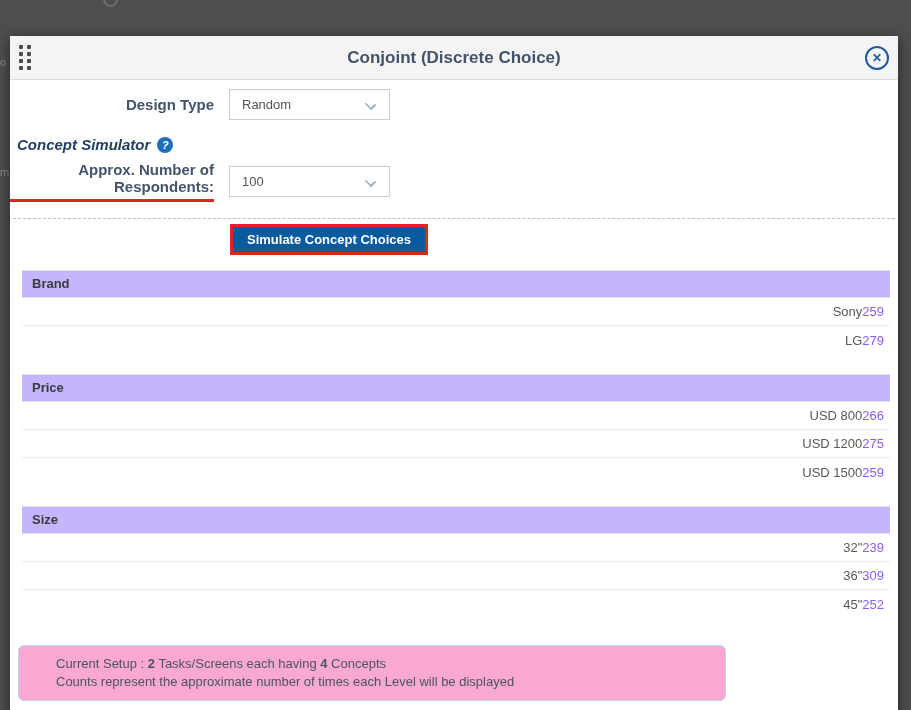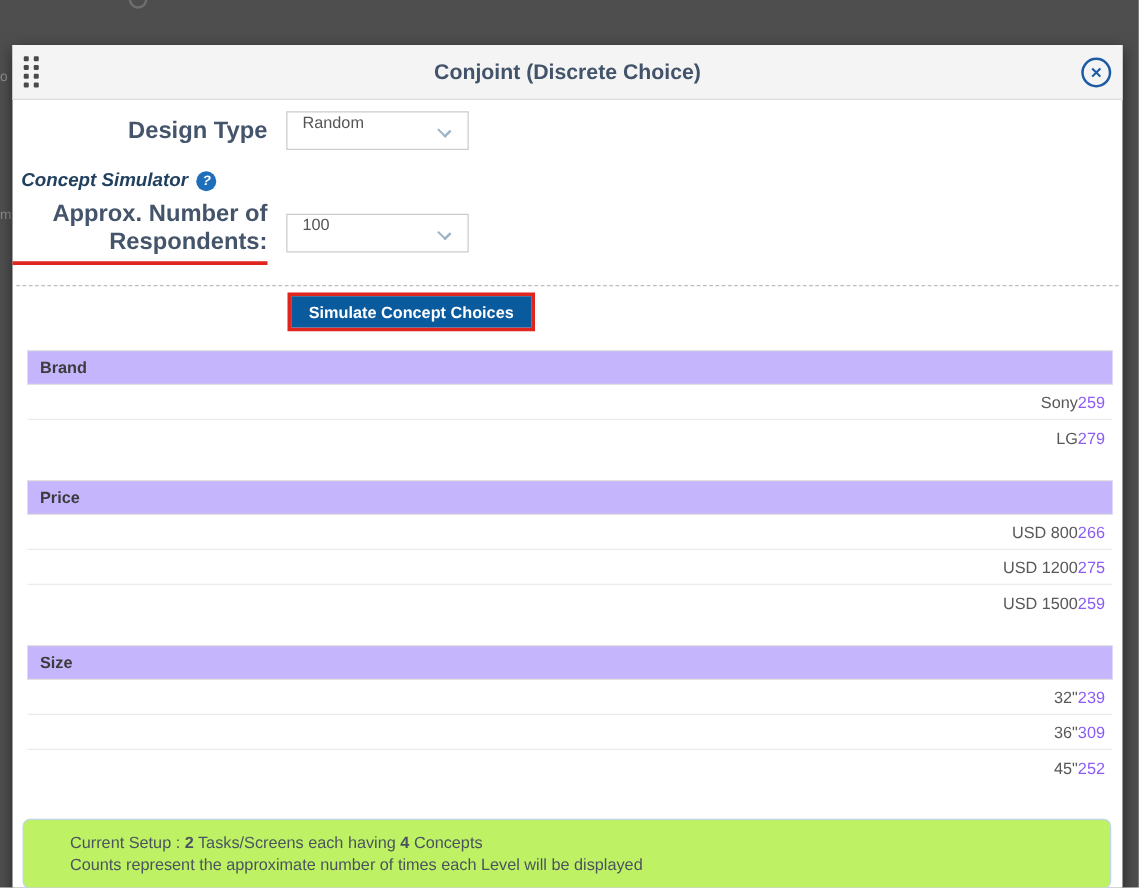--- a/index.html
+++ b/index.html
@@ -47,30 +47,30 @@
     position: absolute; right: 9px; top: 10px; width: 24px; height: 24px;
     border: 2px solid #1d5ba5; border-radius: 50%; background: transparent;
     color: #1d5ba5; font-size: 12px; font-weight: bold; line-height: 20px;
     text-align: center; cursor: pointer; padding: 0;
     font-family: "Liberation Sans", sans-serif;
   }
 
   
   .form-row { display: flex; align-items: center; margin-top: 9px; }
   .form-label {
-    width: 204px; text-align: right; font-size: 19px; font-weight: bold;
+    width: 204px; text-align: right; font-size: 15px; font-weight: bold;
     color: #44546a; flex: none;
   }
   .label-annotated span {
     display: inline-block; border-bottom: 3px solid #e0251f; padding-bottom: 4px;
   }
   .select-box {
-    margin-left: 15px; width: 146px; height: 31px; background: #fff;
+    margin-left: 15px; width: 161px; height: 31px; background: #fff;
     border: 1px solid #cccccc; position: relative; cursor: pointer;
-    display: flex; padding-left: 12px;
+    display: flex; align-items: center; padding-left: 12px;
     font-size: 13px; color: #555555;
   }
   .chevron {
     position: absolute; right: 14px; top: 10px; width: 9px; height: 9px;
     border-right: 2px solid #9cb3c6; border-bottom: 2px solid #9cb3c6;
     transform: rotate(45deg) scale(1, .8);
   }
 
   .section-heading {
     margin: 16px 0 0 7px; display: flex; align-items: flex-end;
@@ -105,22 +105,22 @@
   .attr-row {
     height: 28px; display: flex; align-items: center; justify-content: flex-end;
     border-bottom: 1px solid #ebebeb; font-size: 13px; color: #585858;
     padding: 0 6px 0 10px;
   }
   .attr-row:last-child { border-bottom: none; }
   .attr-count { color: #8b5cf6; }
 
   
   .info-box {
-    margin: 27px 9px 0 8px; width: 871px; min-height: 53px;
-    background: #bef264; border: 1px solid #bcd6ea; border-radius: 6px;
+    margin: 27px 9px 0 8px; width: 708px; min-height: 53px;
+    background: #f9a8d4; border: 1px solid #bcd6ea; border-radius: 6px;
     padding: 9px 0 9px 37px; font-size: 13px; color: #4b545e; line-height: 18px;
   }
   .info-box b { font-weight: bold; }
 </style>
 </head>
 <body>
 
 <span class="bg-circle"></span>
 <span class="bg-artifact bg-letter-1">o</span>
 <span class="bg-artifact bg-letter-2">m</span>

